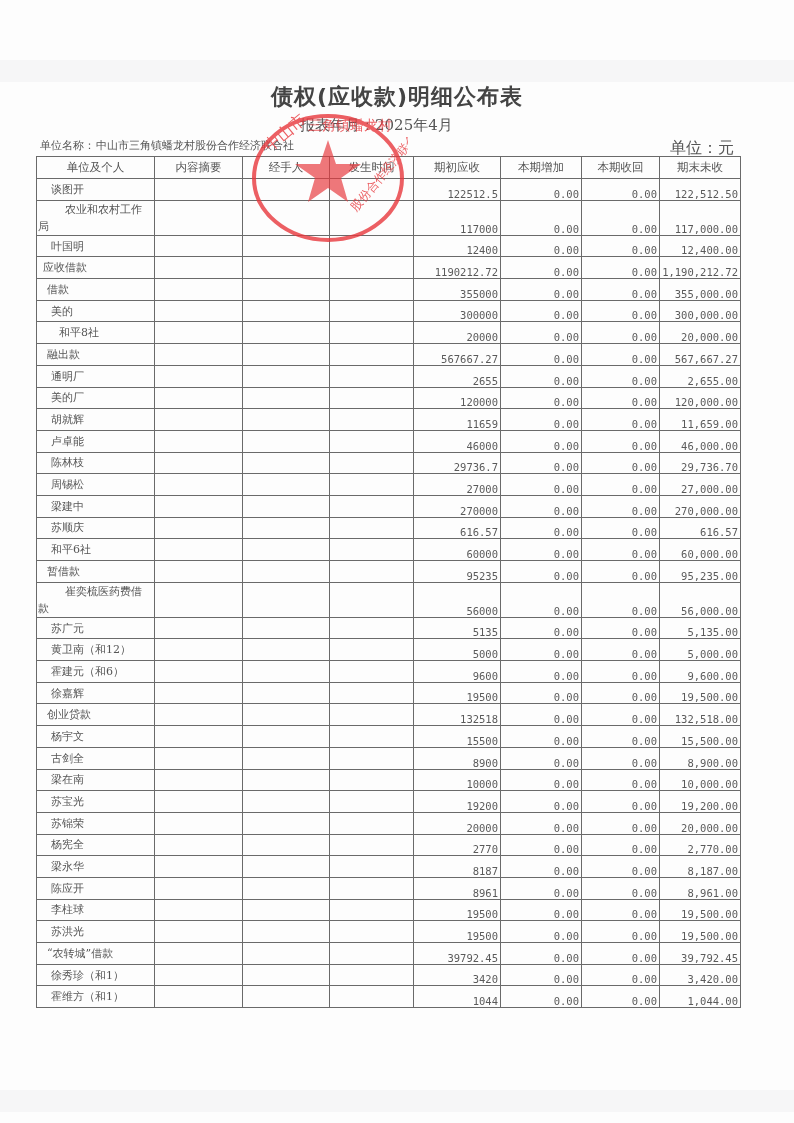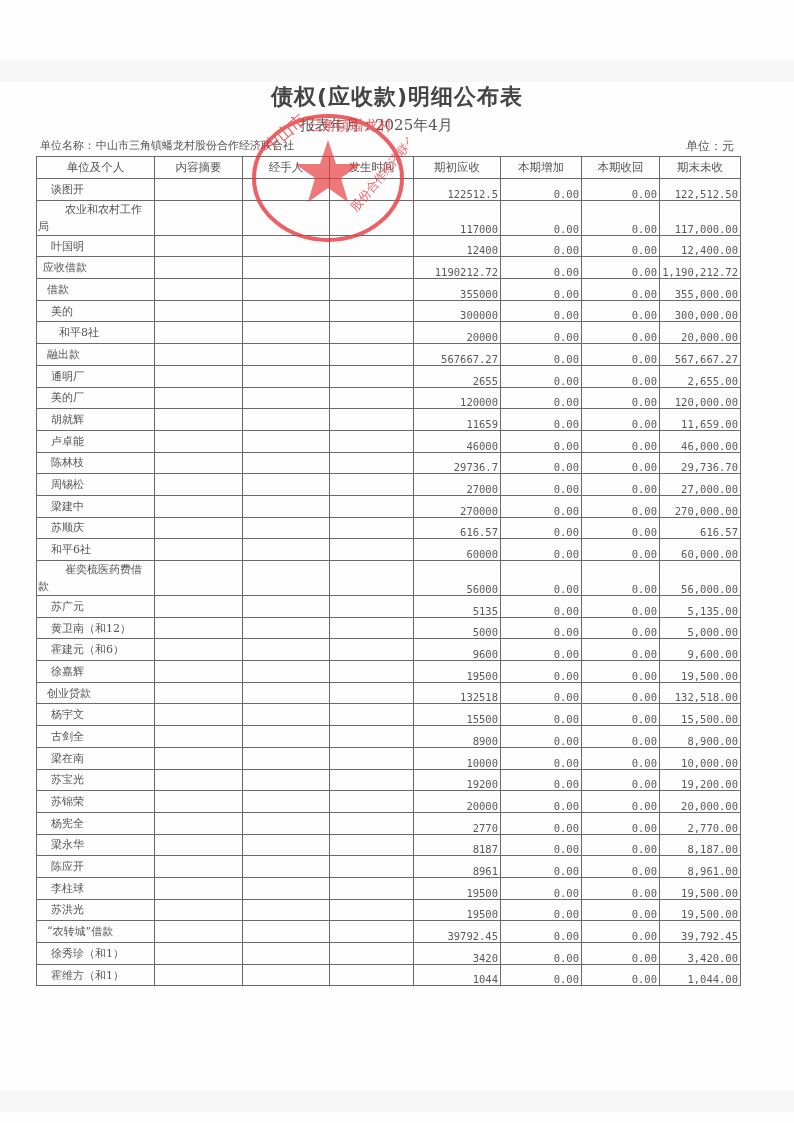--- a/index.html
+++ b/index.html
@@ -13,21 +13,21 @@
     font-size: 22px; color: #444; letter-spacing: 1px;
   }
   .period {
     position: absolute; left: 300px; top: 116px; font-size: 15px; color: #555;
   }
   .unit-name {
     position: absolute; left: 40px; top: 138px; font-size: 11px; color: #555;
   }
   .unit-name .lbl { margin-right: 1px; }
   .currency {
-    position: absolute; right: 60px; top: 138px; font-size: 12px; color: #555;
+    position: absolute; right: 60px; top: 138px; font-size: 16px; color: #555;
   }
   table.ledger {
     position: absolute; left: 36px; top: 156px; width: 704px;
     border-collapse: collapse; table-layout: fixed; font-size: 11px;
   }
   table.ledger th, table.ledger td {
     border: 1px solid #6a6a6a; padding: 0 2px; height: 20.7px; overflow: hidden; white-space: nowrap;
   }
   table.ledger th { font-weight: normal; text-align: center; height: 21px; font-size: 11.5px; color: #555; }
   td.name { text-align: left; color: #555; }
@@ -246,20 +246,30 @@
       <tr>
         <td class="name l2">和平6社</td>
         <td></td>
         <td></td>
         <td></td>
         <td class="num">60000</td>
         <td class="num">0.00</td>
         <td class="num">0.00</td>
         <td class="num">60,000.00</td>
       </tr>
+      <tr>
+        <td class="name l1">暂借款</td>
+        <td></td>
+        <td></td>
+        <td></td>
+        <td class="num">95235</td>
+        <td class="num">0.00</td>
+        <td class="num">0.00</td>
+        <td class="num">95,235.00</td>
+      </tr>
       <tr class="tall">
         <td class="name wrap"><span class="first">崔奕梳医药费借</span><span>款</span></td>
         <td></td>
         <td></td>
         <td></td>
         <td class="num">56000</td>
         <td class="num">0.00</td>
         <td class="num">0.00</td>
         <td class="num">56,000.00</td>
       </tr>

